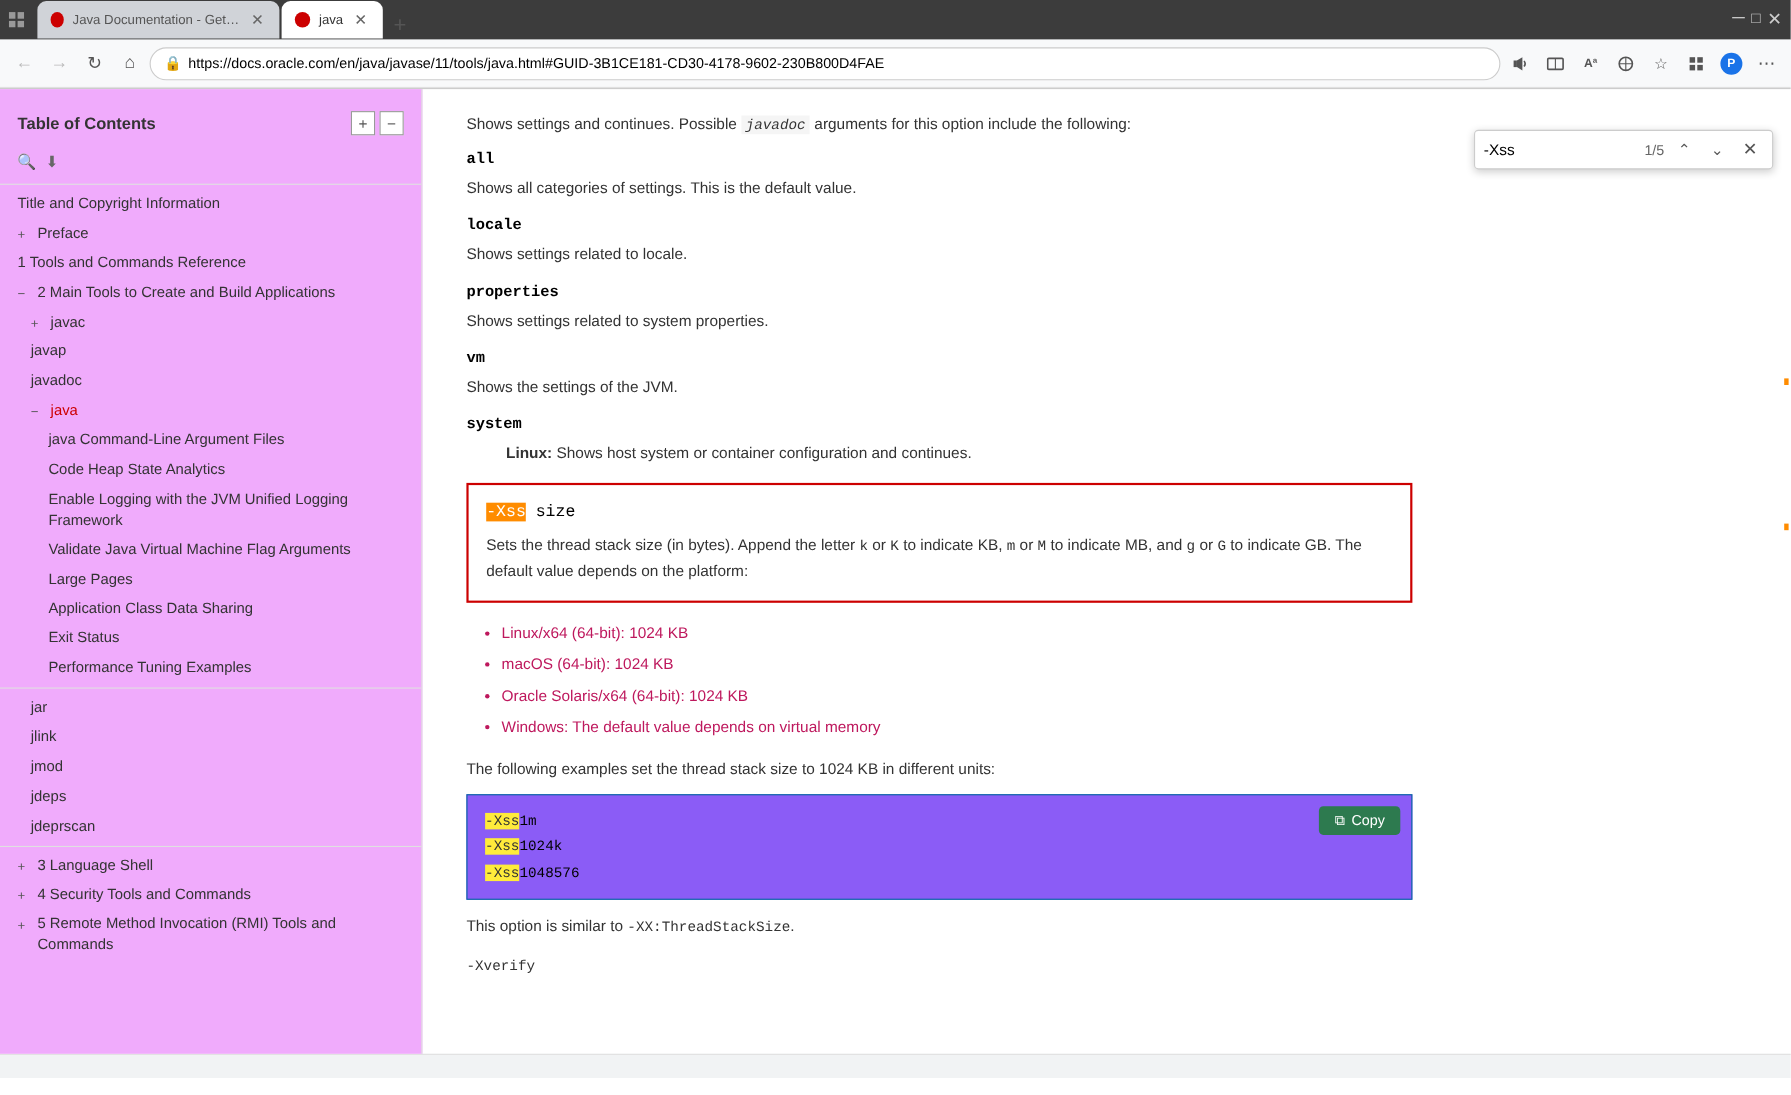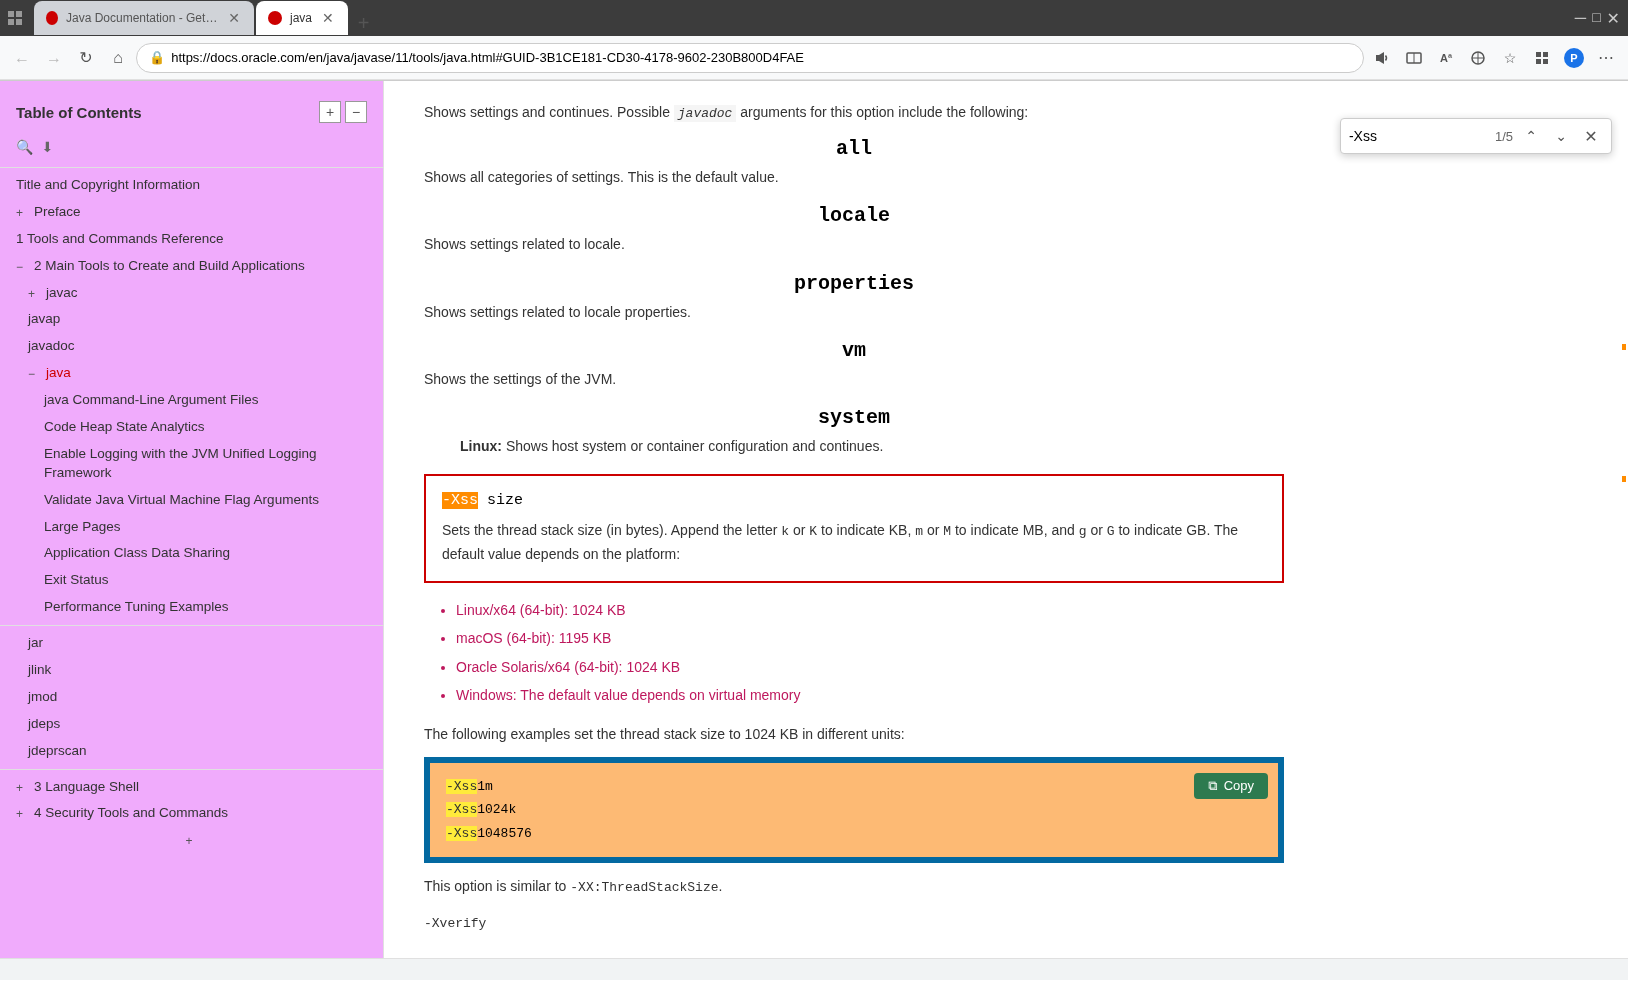--- a/index.html
+++ b/index.html
@@ -63,30 +63,30 @@
     .content::-webkit-scrollbar-thumb { background: #ccc; border-radius: 3px; }
 
     
     .content p { margin-bottom: 12px; line-height: 1.6; color: #333; }
     .content .inline-code { font-family: 'Courier New', Courier, monospace; font-size: 13px; }
     .content .italic { font-style: italic; }
 
     .code-term { font-family: 'Courier New', Courier, monospace; font-size: 13px; }
 
     .param-section { margin-bottom: 16px; }
-    .param-name { font-family: 'Courier New', Courier, monospace; font-size: 20px; font-weight: 600; margin-bottom: 6px; display: block; text-align: center; }
+    .param-name { font-family: 'Courier New', Courier, monospace; font-size: 14px; font-weight: 600; margin-bottom: 6px; display: block; }
     .param-desc { margin-left: 0; color: #333; line-height: 1.6; }
 
     
     .highlight-box { border: 2px solid #cc0000; padding: 16px; margin: 16px 0; background: #fff; }
     .highlight-box .option-line { font-family: 'Courier New', Courier, monospace; font-size: 15px; margin-bottom: 10px; }
     .highlight-box p { margin-bottom: 0; }
 
     
-    .code-block { background: #fdba74; border: 6px solid #0369a1; padding: 12px 16px; margin: 12px 0; font-family: 'Courier New', Courier, monospace; font-size: 13px; position: relative; }
+    .code-block { background: #8b5cf6; border: 1px solid #0369a1; padding: 12px 16px; margin: 12px 0; font-family: 'Courier New', Courier, monospace; font-size: 13px; position: relative; }
     .code-block .copy-btn { position: absolute; top: 10px; right: 10px; background: #2d7a4f; color: #fff; border: none; border-radius: 4px; padding: 5px 14px; cursor: pointer; font-size: 13px; display: flex; align-items: center; gap: 6px; }
     .code-line { display: block; line-height: 1.8; }
 
     
     .bullet-list { list-style: disc; padding-left: 32px; margin: 8px 0 16px; }
     .bullet-list li { margin-bottom: 6px; color: #be185d; line-height: 1.6; }
 
     
     .bold-linux { font-weight: bold; padding-left: 36px; }
 
@@ -283,20 +283,21 @@
     <div class="toc-item level1">
       <span class="toggle">+</span>
       <span class="label">3 Language Shell</span>
     </div>
     <div class="toc-item level1">
       <span class="toggle">+</span>
       <span class="label">4 Security Tools and Commands</span>
     </div>
     <div class="toc-item level1">
       <span class="toggle">+</span>
+      <span class="label">5 Remote Method Invocation (RMI) Tools and Commands</span>
     </div>
   </div>
 
   <div class="content" style="position:relative;">
 
     <div style="position:absolute;right:2px;top:30%;width:4px;height:6px;background:#ff8c00;z-index:10;"></div>
     <div style="position:absolute;right:2px;top:45%;width:4px;height:6px;background:#ff8c00;z-index:10;"></div>
 
     <div class="content-inner">
 
@@ -309,21 +310,21 @@
         <p class="param-desc">Shows all categories of settings. This is the default value.</p>
       </div>
 
       <div class="param-section">
         <span class="param-name code-term">locale</span>
         <p class="param-desc">Shows settings related to locale.</p>
       </div>
 
       <div class="param-section">
         <span class="param-name code-term">properties</span>
-        <p class="param-desc">Shows settings related to locale properties.</p>
+        <p class="param-desc">Shows settings related to system properties.</p>
       </div>
 
       <div class="param-section">
         <span class="param-name code-term">vm</span>
         <p class="param-desc">Shows the settings of the JVM.</p>
       </div>
 
       <div class="param-section">
         <span class="param-name code-term">system</span>
         <p class="param-desc">
@@ -334,21 +335,21 @@
 
       <div class="highlight-box">
         <div class="option-line">
           <span class="xss-search-hl">-Xss</span><span> size</span>
         </div>
         <p>Sets the thread stack size (in bytes). Append the letter <span class="inline-code">k</span> or <span class="inline-code">K</span> to indicate KB, <span class="inline-code">m</span> or <span class="inline-code">M</span> to indicate MB, and <span class="inline-code">g</span> or <span class="inline-code">G</span> to indicate GB. The default value depends on the platform:</p>
       </div>
 
       <ul class="bullet-list">
         <li>Linux/x64 (64-bit): 1024 KB</li>
-        <li>macOS (64-bit): 1195 KB</li>
+        <li>macOS (64-bit): 1024 KB</li>
         <li>Oracle Solaris/x64 (64-bit): 1024 KB</li>
         <li>Windows: The default value depends on virtual memory</li>
       </ul>
 
       <p>The following examples set the thread stack size to 1024 KB in different units:</p>
 
       <div class="code-block">
         <span class="code-line"><span class="xss-search-hl-yellow">-Xss</span>1m</span>
         <span class="code-line"><span class="xss-search-hl-yellow">-Xss</span>1024k</span>
         <span class="code-line"><span class="xss-search-hl-yellow">-Xss</span>1048576</span>

